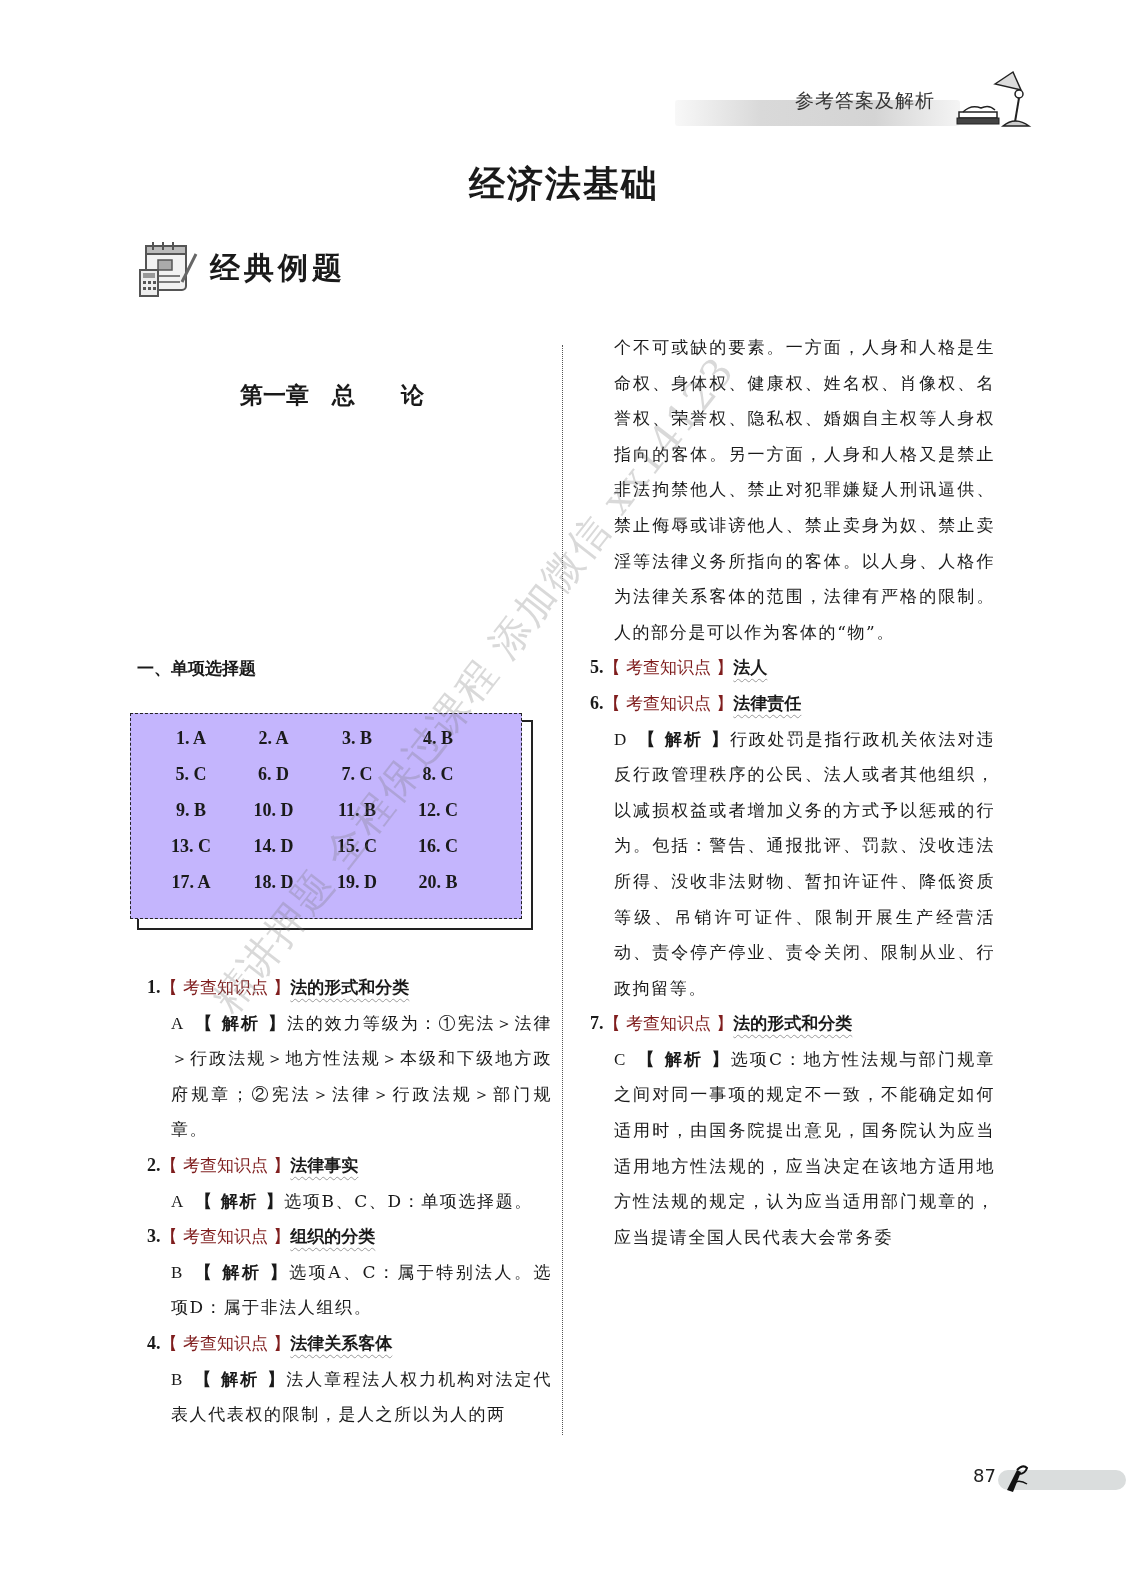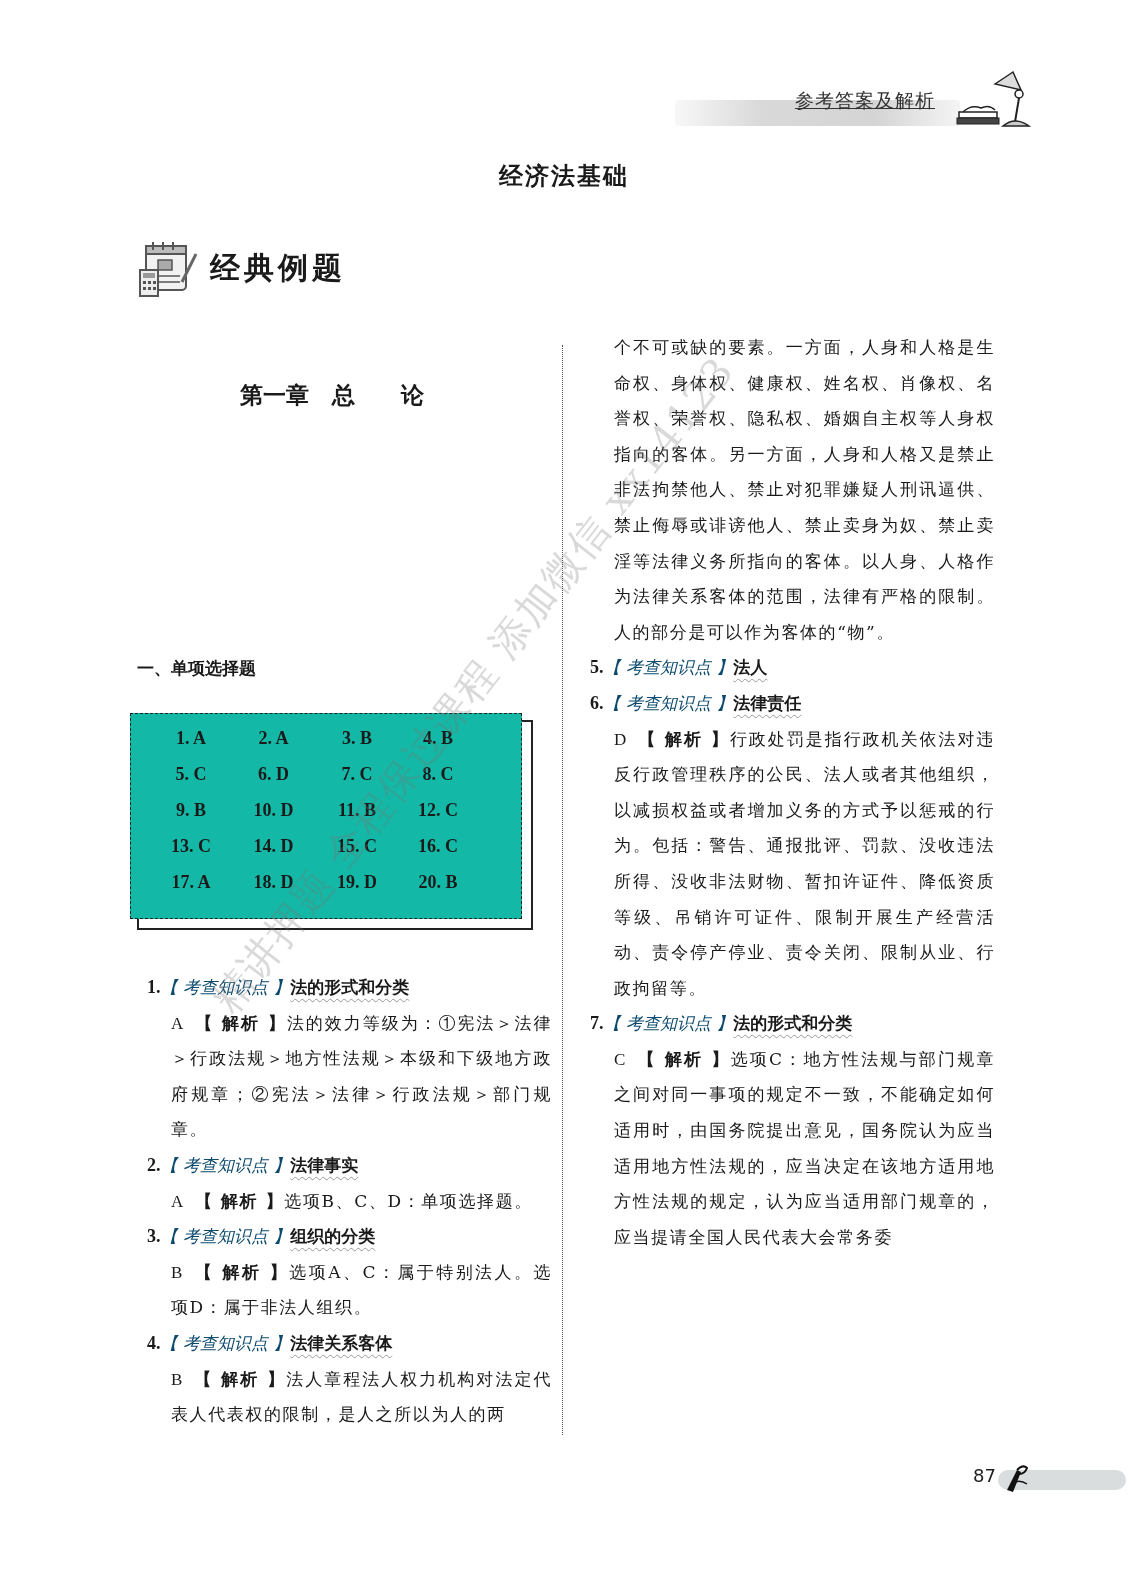--- a/index.html
+++ b/index.html
@@ -4,52 +4,52 @@
 <style>
   html, body { margin: 0; padding: 0; background: #ffffff; }
   body { width: 1128px; height: 1571px; position: relative; overflow: hidden;
          font-family: "DejaVu Serif", "Liberation Serif", serif; color: #1a1a1a; }
 
   
   .header-band { position: absolute; left: 675px; top: 100px; width: 285px; height: 26px;
                  background: linear-gradient(90deg, rgba(220,220,220,0.2) 0%, #d9d9d9 30%, #d4d4d4 70%, rgba(220,220,220,0.3) 100%);
                  border-radius: 3px; }
   .header-title { position: absolute; left: 795px; top: 88px; font-family: "DejaVu Sans", sans-serif;
-                  font-size: 19px; color: #333; letter-spacing: 1px; font-weight: 300; text-decoration: underline; }
+                  font-size: 19px; color: #333; letter-spacing: 1px; font-weight: 300; }
   .lamp-icon { position: absolute; left: 955px; top: 68px; width: 80px; height: 62px; }
 
   .doc-title { position: absolute; left: 0; width: 1128px; top: 160px; text-align: center;
-               font-size: 24px; font-weight: bold; letter-spacing: 2px; }
+               font-size: 36px; font-weight: bold; letter-spacing: 2px; }
 
   .section-icon { position: absolute; left: 138px; top: 240px; width: 62px; height: 58px; }
   .section-title { position: absolute; left: 210px; top: 248px; font-size: 30px; font-weight: bold; letter-spacing: 4px; }
 
   .chapter-title { position: absolute; left: 240px; top: 336px; font-family: "DejaVu Sans", sans-serif;
                    font-size: 23px; font-weight: bold; white-space: pre; margin-top: 44px; }
 
   .col-divider { position: absolute; left: 562px; top: 345px; height: 1090px; border-left: 1.5px dotted #555; }
 
   .subhead { position: absolute; left: 137px; top: 657px; font-family: "DejaVu Sans", sans-serif;
              font-size: 17px; font-weight: bold; }
 
   .answer-box-shadow { position: absolute; left: 137px; top: 720px; width: 392px; height: 206px;
                        border: 2px solid #222; }
   .answer-box { position: absolute; left: 130px; top: 713px; width: 390px; height: 204px;
-                border: 1.5px dashed #222; background: #14b8a6; }
+                border: 1.5px dashed #222; background: #c4b5fd; }
   .answer-grid { position: absolute; left: 20px; top: 14px; display: grid;
                  grid-template-columns: 80px 85px 82px 80px; row-gap: 13px; }
   .answer-cell { font-family: "Liberation Serif", serif; font-weight: bold; font-size: 18px; height: 23px; text-align: center; }
 
   .col { position: absolute; font-size: 17px; line-height: 35.6px; }
   .col-left { left: 147px; top: 970px; width: 405px; }
   .col-right { left: 590px; top: 330px; width: 405px; }
 
   .q-head { font-family: "DejaVu Sans", sans-serif; font-size: 17px; white-space: nowrap; }
   .q-num { font-family: "Liberation Serif", serif; font-weight: bold; font-size: 18px; }
-  .q-bracket { font-weight: normal; color: #0c4a6e; font-style: italic; }
+  .q-bracket { font-weight: normal; color: #7f1d1d; }
   .q-topic { font-weight: bold; text-decoration: underline wavy #999; text-decoration-thickness: 1px; text-underline-offset: 5px; }
   .q-body { padding-left: 24px; text-align: justify; letter-spacing: 1.6px; }
   .q-answer { font-family: "Liberation Serif", serif; margin-right: 10px; }
   .q-jx { font-family: "DejaVu Sans", sans-serif; font-weight: bold; }
 
   .cont { padding-left: 24px; text-align: justify; letter-spacing: 1.6px; }
 
   .watermark { position: absolute; left: 200px; top: 990px; transform-origin: 0 0; transform: rotate(-52deg);
                font-size: 40px; color: rgba(120,120,120,0.28); white-space: nowrap; font-family: "DejaVu Serif", serif;
                pointer-events: none; letter-spacing: 2px; }

